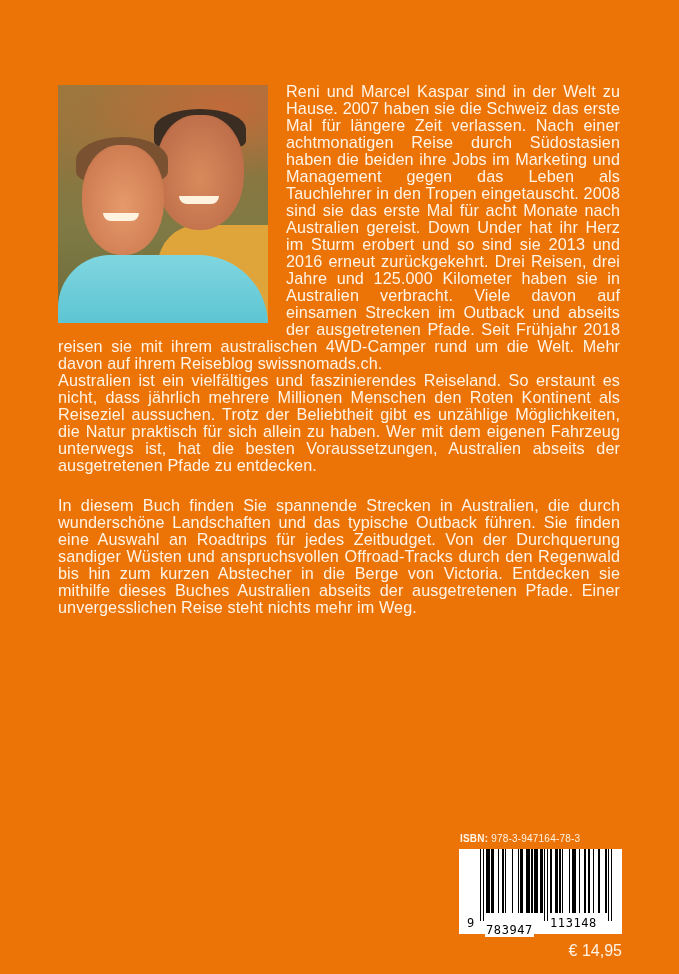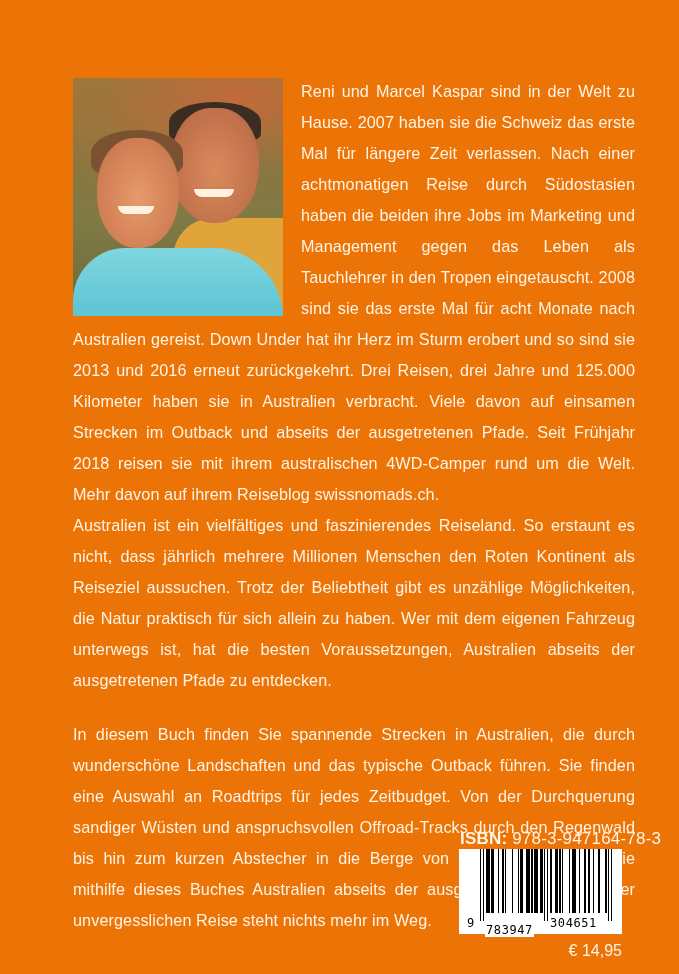--- a/index.html
+++ b/index.html
@@ -4,25 +4,24 @@
 <style>
   html, body { margin: 0; padding: 0; }
   body {
     width: 679px; height: 974px; overflow: hidden;
     background: #ec7306;
     font-family: "Liberation Sans", "DejaVu Sans", sans-serif;
     color: #fff4e6;
     position: relative;
   }
   .content {
-    position: absolute; left: 58px; top: 76px; width: 562px;
-    font-size: 16.2px; line-height: 31px;
+    position: absolute; left: 58px; top: 83px; width: 562px;
+    font-size: 16.2px; line-height: 17px;
     text-align: justify;
     letter-spacing: 0.1px;
-    margin-left: 15px;
   }
   .photo {
     float: left; width: 210px; height: 238px;
     margin: 2px 18px 2px 0;
     position: relative; overflow: hidden;
     background: linear-gradient(180deg, #9a7a3e 0%, #8a7640 35%, #7f7a45 60%, #6d6b3a 100%);
   }
   .photo .hill {
     position: absolute; left: 0; top: 0; width: 100%; height: 45%;
     background: radial-gradient(ellipse at 80% 20%, #c26a3a 0%, rgba(194,106,58,0) 60%),
@@ -56,21 +55,21 @@
     border-radius: 60px 80px 0 0;
   }
   .photo .smile {
     position: absolute; height: 8px; background: #fff3e0; border-radius: 0 0 10px 10px;
   }
   p { margin: 0; }
   .heading { font-style: italic; margin-top: 22.5px; }
   .para2 { margin-top: 22.5px; }
   .isbn-label {
     position: absolute; left: 460px; top: 832px; width: 162px;
-    font-size: 17px; line-height: 14px; text-align: left; color: #fff4e6;
+    font-size: 10px; line-height: 14px; text-align: left; color: #fff4e6;
     white-space: nowrap; letter-spacing: 0.2px;
   }
   .isbn-label b { font-weight: bold; }
   .barcode-box {
     position: absolute; left: 459px; top: 849px; width: 163px; height: 85px;
     background: #ffffff;
   }
   .bars {
     position: absolute; left: 21px; top: 0; height: 69px; width: 133px;
     display: flex; align-items: flex-start;
@@ -208,17 +207,17 @@
       <span style="width: 1.4px; background: transparent;"></span>
       <span style="width: 1.4px; background: rgb(0, 0, 0);"></span>
       <span style="width: 1.4px; background: transparent;"></span>
       <span class="g" style="width: 1.4px; background: rgb(0, 0, 0);"></span>
       <span class="g" style="width: 1.4px; background: transparent;"></span>
       <span class="g" style="width: 1.4px; background: rgb(0, 0, 0);"></span>
     </div>
   <div class="barcode-digits">
     <span class="first">9</span>
     <span class="left">783947</span>
-    <span class="right">304651</span>
+    <span class="right">113148</span>
   </div>
 </div>
 
 <div class="price">€ 14,95</div>
 
 </body></html>

